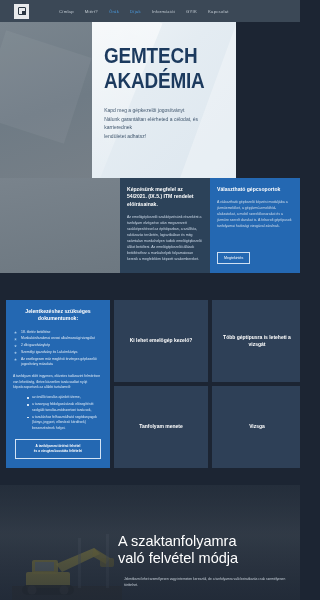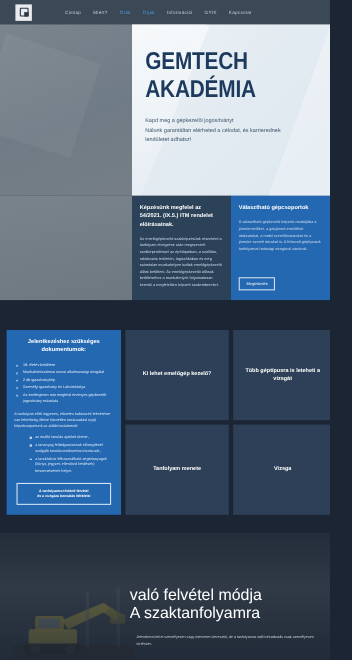--- a/index.html
+++ b/index.html
@@ -47,21 +47,21 @@
     letter-spacing: 0.25px;
     color: #c3ccd4;
     white-space: nowrap;
     cursor: pointer;
   }
   .nav-item.accent { color: #4a9be0; }
 
   
   .hero {
     position: absolute; top: 22px; left: 0;
-    width: 300px; height: 156px;
+    width: 236px; height: 156px;
     display: flex;
   }
   .hero-left {
     width: 120px; height: 100%;
     background: linear-gradient(160deg, #7a858e 0%, #6f7b85 55%, #767f87 100%);
     position: relative; overflow: hidden;
   }
   .hero-left::before {
     content: ""; position: absolute;
     left: -10px; top: 20px;
@@ -366,19 +366,19 @@
       <circle cx="20" cy="62" r="4.5" fill="#4a4742" opacity="0.9"></circle>
       <circle cx="52" cy="62" r="4.5" fill="#4a4742" opacity="0.9"></circle>
       <path d="M44 36 L82 20 L88 26 L50 44 Z" fill="#cbb84a" opacity="0.78"></path>
       <path d="M82 20 L98 30 L94 36 L80 28 Z" fill="#b8a63f" opacity="0.75"></path>
       <rect x="88" y="30" width="14" height="9" rx="2" fill="#9c8c36" opacity="0.7"></rect>
       <rect x="66" y="10" width="3" height="50" fill="#6d7680" opacity="0.45"></rect>
       <rect x="94" y="6" width="3" height="54" fill="#6d7680" opacity="0.45"></rect>
     </svg>
     <div class="bot-overlay"></div>
     <div class="bot-title">
+      <div>A szaktanfolyamra</div>
       <div>való felvétel módja</div>
-      <div>A szaktanfolyamra</div>
     </div>
     <div class="bot-sub">Jelentkezni lehet személyesen vagy interneten keresztül, de a tanfolyamra való beiratkozás csak személyesen történhet.</div>
   </div>
 
 </div>
 
 </body></html>

